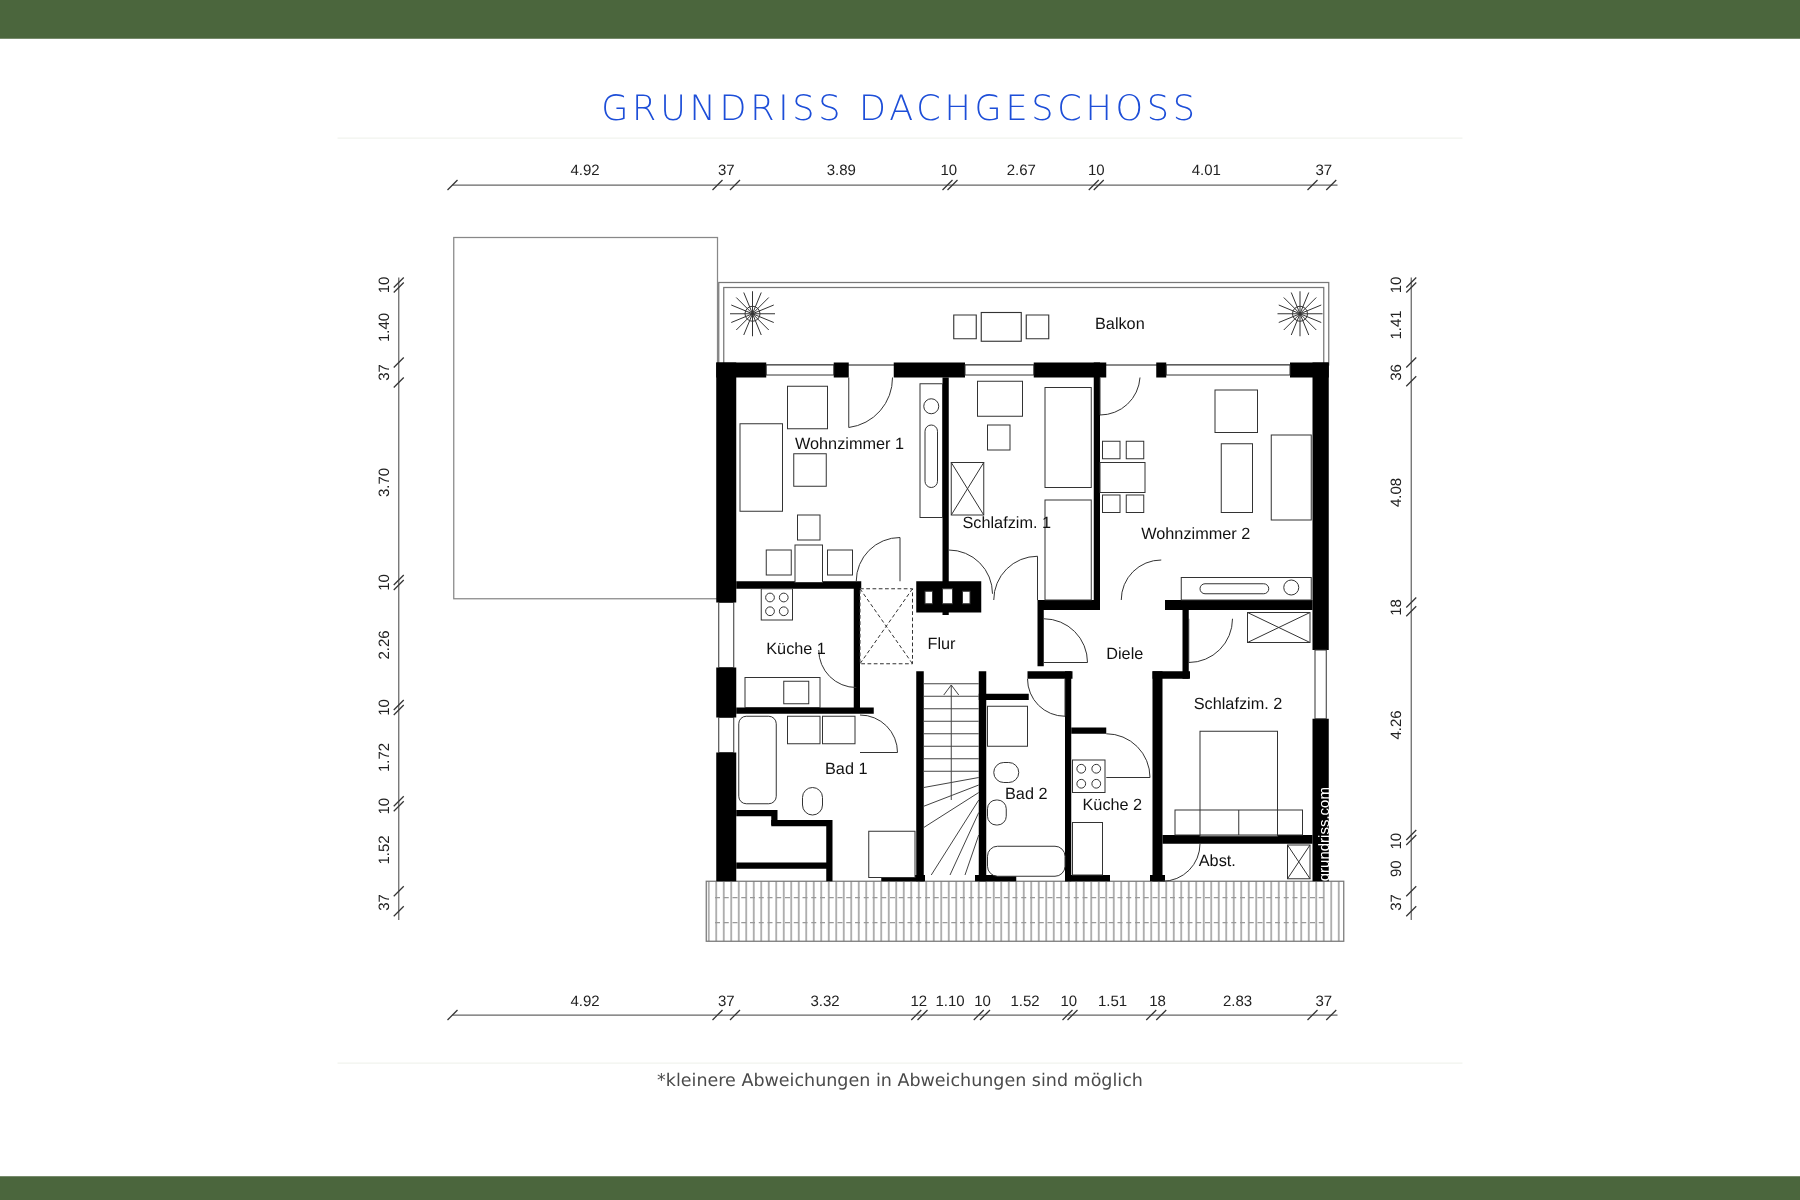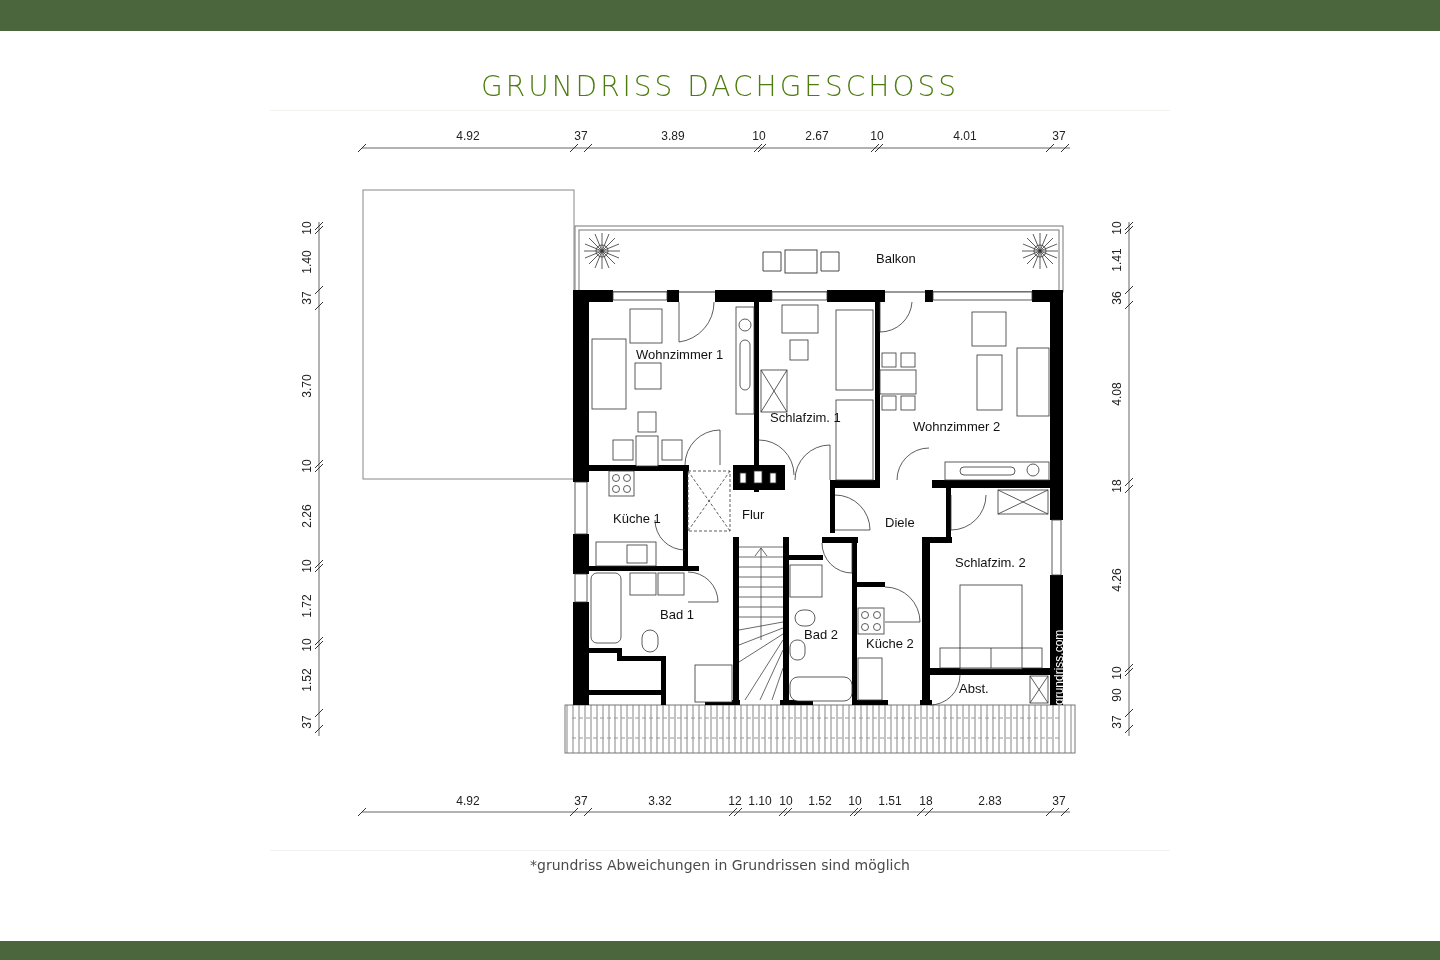--- a/index.html
+++ b/index.html
@@ -3,21 +3,21 @@
 <meta charset="utf-8">
 <style>
   html, body { margin: 0; padding: 0; }
   body { width: 1440px; height: 960px; background: #ffffff; position: relative; overflow: hidden;
          font-family: "Liberation Sans", sans-serif; }
   .bar { position: absolute; left: 0; width: 1440px; background: #4b663d; }
   .bar.top { top: 0; height: 31px; }
   .bar.bottom { top: 941px; height: 19px; }
   .title { position: absolute; top: 70px; left: 0; width: 1440px; text-align: center;
            font-family: "DejaVu Sans", sans-serif; font-weight: 300; font-size: 28px;
-           letter-spacing: 3px; color: #4d7c0f; }
+           letter-spacing: 3px; color: #1d4ed8; }
   .divider { position: absolute; left: 270px; width: 900px; height: 1px; background: #f1f3ee; }
   .note { position: absolute; top: 857px; left: 0; width: 1440px; text-align: center;
           font-family: "DejaVu Sans", sans-serif; font-size: 14px; color: #4a4a4a; }
   svg.plan { position: absolute; left: 0; top: 0; }
   svg text { font-family: "Liberation Sans", sans-serif; }
   .dimtxt { font-size: 12px; fill: #222; }
   .room { font-size: 13px; fill: #111; }
 </style>
 </head>
 <body>
@@ -391,14 +391,14 @@
     <text x="955" y="567">Schlafzim. 2</text>
     <text x="660" y="619">Bad 1</text>
     <text x="804" y="639">Bad 2</text>
     <text x="866" y="648">Küche 2</text>
     <text x="959" y="693">Abst.</text>
   </g>
 
   <text transform="translate(1063,705) rotate(-90)" font-size="12" fill="#fff">grundriss.com</text>
 </svg>
 
-<div class="note">*grundriss Abweichungen in Grundrissen sind möglich</div>
+<div class="note">*kleinere Abweichungen in Abweichungen sind möglich</div>
 <div class="bar bottom"></div>
 
 </body></html>

